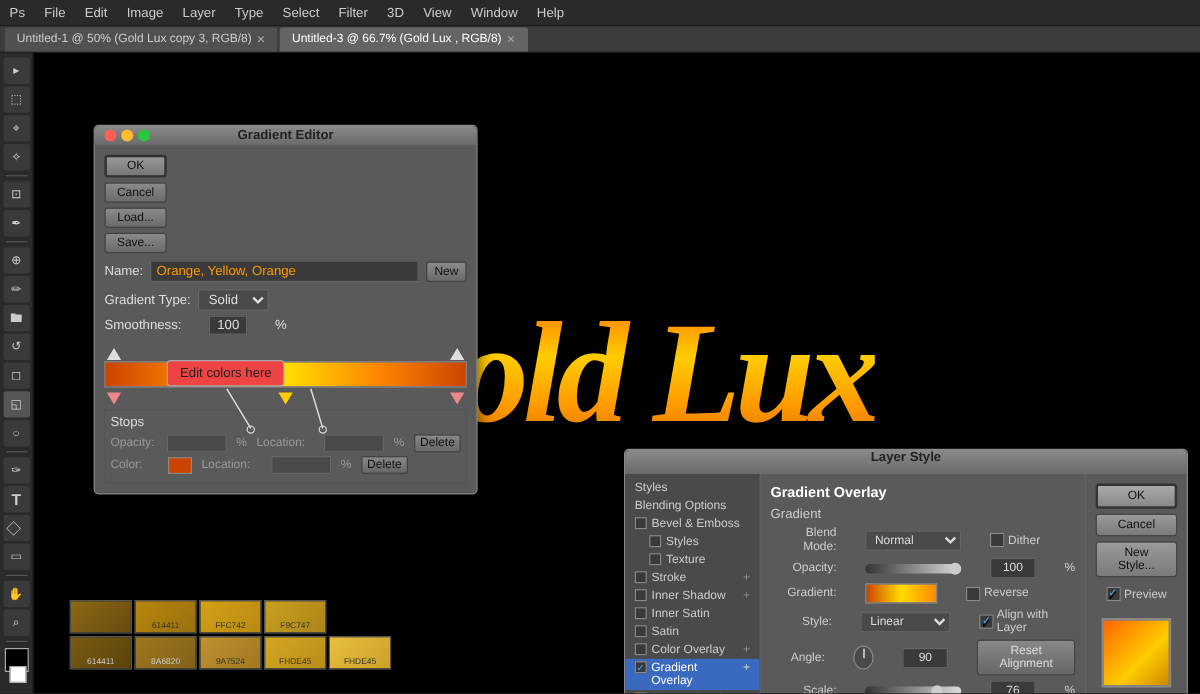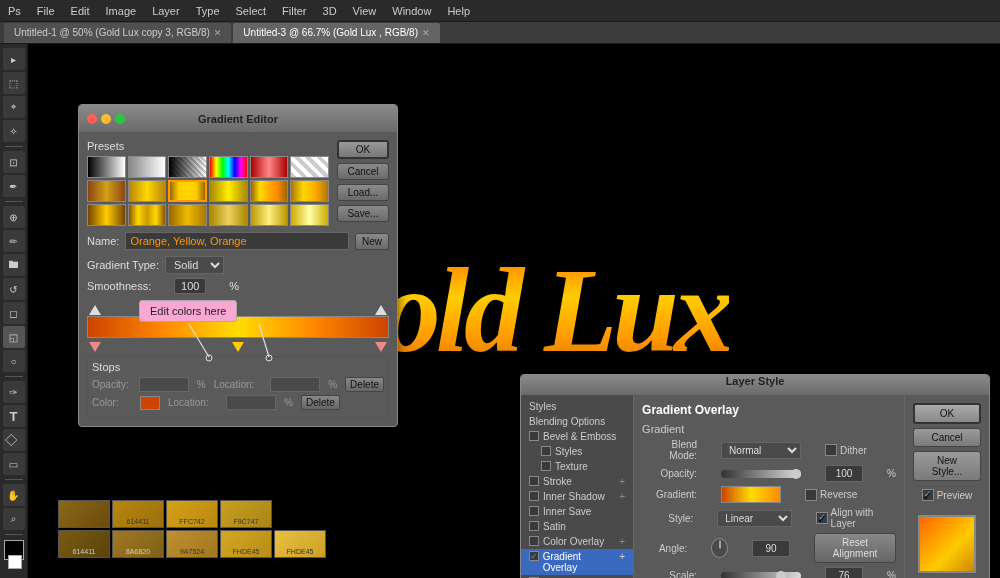--- a/index.html
+++ b/index.html
@@ -158,21 +158,21 @@
       width: 320px;
       background: #5a5a5a;
       border: 1px solid #888;
       border-radius: 4px;
       box-shadow: 0 4px 12px rgba(0,0,0,0.6);
       z-index: 100;
     }
     .dialog-titlebar {
       background: linear-gradient(180deg, #8a8a8a, #6a6a6a);
       border-radius: 4px 4px 0 0;
-      height: 27px;
+      height: 16px;
       display: flex;
       align-items: center;
       justify-content: center;
       position: relative;
       padding: 0 8px;
     }
     .dialog-title {
       color: #222;
       font-size: 11px;
       font-weight: bold;
@@ -603,21 +603,21 @@
     }
 
     
     .annotation-wrapper {
       position: absolute;
       z-index: 150;
       top: 195px;
       left: 60px;
     }
     .ann-tooltip {
-      background: #f9a8d4;
+      background: #ef4444;
       border: 1px solid #aaa;
       border-radius: 3px;
       padding: 4px 10px;
       font-size: 11px;
       color: #222;
       display: inline-block;
     }
     svg.ann-lines {
       position: absolute;
       top: 22px;
@@ -730,46 +730,20 @@
         <div class="window-controls">
           <div class="win-btn close"></div>
           <div class="win-btn minimize"></div>
           <div class="win-btn maximize"></div>
         </div>
         <span class="dialog-title">Gradient Editor</span>
       </div>
       <div class="dialog-body">
 
         <div style="display:flex;gap:8px;margin-bottom:6px;">
-          <div style="flex:1;">
-            <div class="presets-label">Presets</div>
-            <div class="presets-grid">
-
-              <div class="preset-swatch" style="background:linear-gradient(to right,#000,#fff);"></div>
-              <div class="preset-swatch" style="background:linear-gradient(to right,#888,#fff);"></div>
-              <div class="preset-swatch" style="background:linear-gradient(to right,#000,transparent),repeating-linear-gradient(45deg,#ccc 0,#ccc 2px,#fff 0,#fff 4px);"></div>
-              <div class="preset-swatch" style="background:linear-gradient(to right,#f00,#ff0,#0f0,#0ff,#00f,#f0f,#f00);"></div>
-              <div class="preset-swatch" style="background:linear-gradient(to right,#a00,#f88,#a00);"></div>
-              <div class="preset-swatch" style="background:repeating-linear-gradient(45deg,#ccc 0,#ccc 4px,#fff 0,#fff 8px);"></div>
-
-              <div class="preset-swatch" style="background:linear-gradient(to right,#8B4513,#D4A017,#8B4513);"></div>
-              <div class="preset-swatch" style="background:linear-gradient(to right,#B8860B,#FFD700,#B8860B);"></div>
-              <div class="preset-swatch" style="background:linear-gradient(to right,#996600,#FFCC00,#FFD700,#FFCC00,#996600);border:2px solid #ff9900;"></div>
-              <div class="preset-swatch" style="background:linear-gradient(to right,#AA8800,#FFEE00,#AA8800);"></div>
-              <div class="preset-swatch" style="background:linear-gradient(to right,#996600,#FFDD00,#FFAA00,#FF8800,#996600);"></div>
-              <div class="preset-swatch" style="background:linear-gradient(to right,#AA7700,#FFD700,#FFAA00,#AA7700);"></div>
-
-              <div class="preset-swatch" style="background:linear-gradient(to right,#774400,#FFCC00,#774400);"></div>
-              <div class="preset-swatch" style="background:linear-gradient(to right,#885500,#FFD700,#CC9900,#FFD700,#885500);"></div>
-              <div class="preset-swatch" style="background:linear-gradient(to right,#996600,#EEbb00,#AA7700);"></div>
-              <div class="preset-swatch" style="background:linear-gradient(to right,#AA8800,#EED060,#AA8800);"></div>
-              <div class="preset-swatch" style="background:linear-gradient(to right,#BB9900,#FFEE80,#BB9900);"></div>
-              <div class="preset-swatch" style="background:linear-gradient(to right,#CCAA00,#FFFFAA,#CCAA00);"></div>
-            </div>
-          </div>
           <div class="preset-buttons">
             <button class="ps-btn default-btn">OK</button>
             <button class="ps-btn">Cancel</button>
             <button class="ps-btn">Load...</button>
             <button class="ps-btn">Save...</button>
           </div>
         </div>
 
         <div class="name-row">
           <span class="name-label">Name:</span>
@@ -870,21 +844,21 @@
             <span>Stroke</span>
             <span style="margin-left:auto;color:#888;font-size:10px;">+</span>
           </div>
           <div class="ls-item">
             <div class="ls-item-checkbox"></div>
             <span>Inner Shadow</span>
             <span style="margin-left:auto;color:#888;font-size:10px;">+</span>
           </div>
           <div class="ls-item">
             <div class="ls-item-checkbox"></div>
-            <span>Inner Save</span>
+            <span>Inner Satin</span>
           </div>
           <div class="ls-item">
             <div class="ls-item-checkbox"></div>
             <span>Satin</span>
           </div>
           <div class="ls-item">
             <div class="ls-item-checkbox"></div>
             <span>Color Overlay</span>
             <span style="margin-left:auto;color:#888;font-size:10px;">+</span>
           </div>

